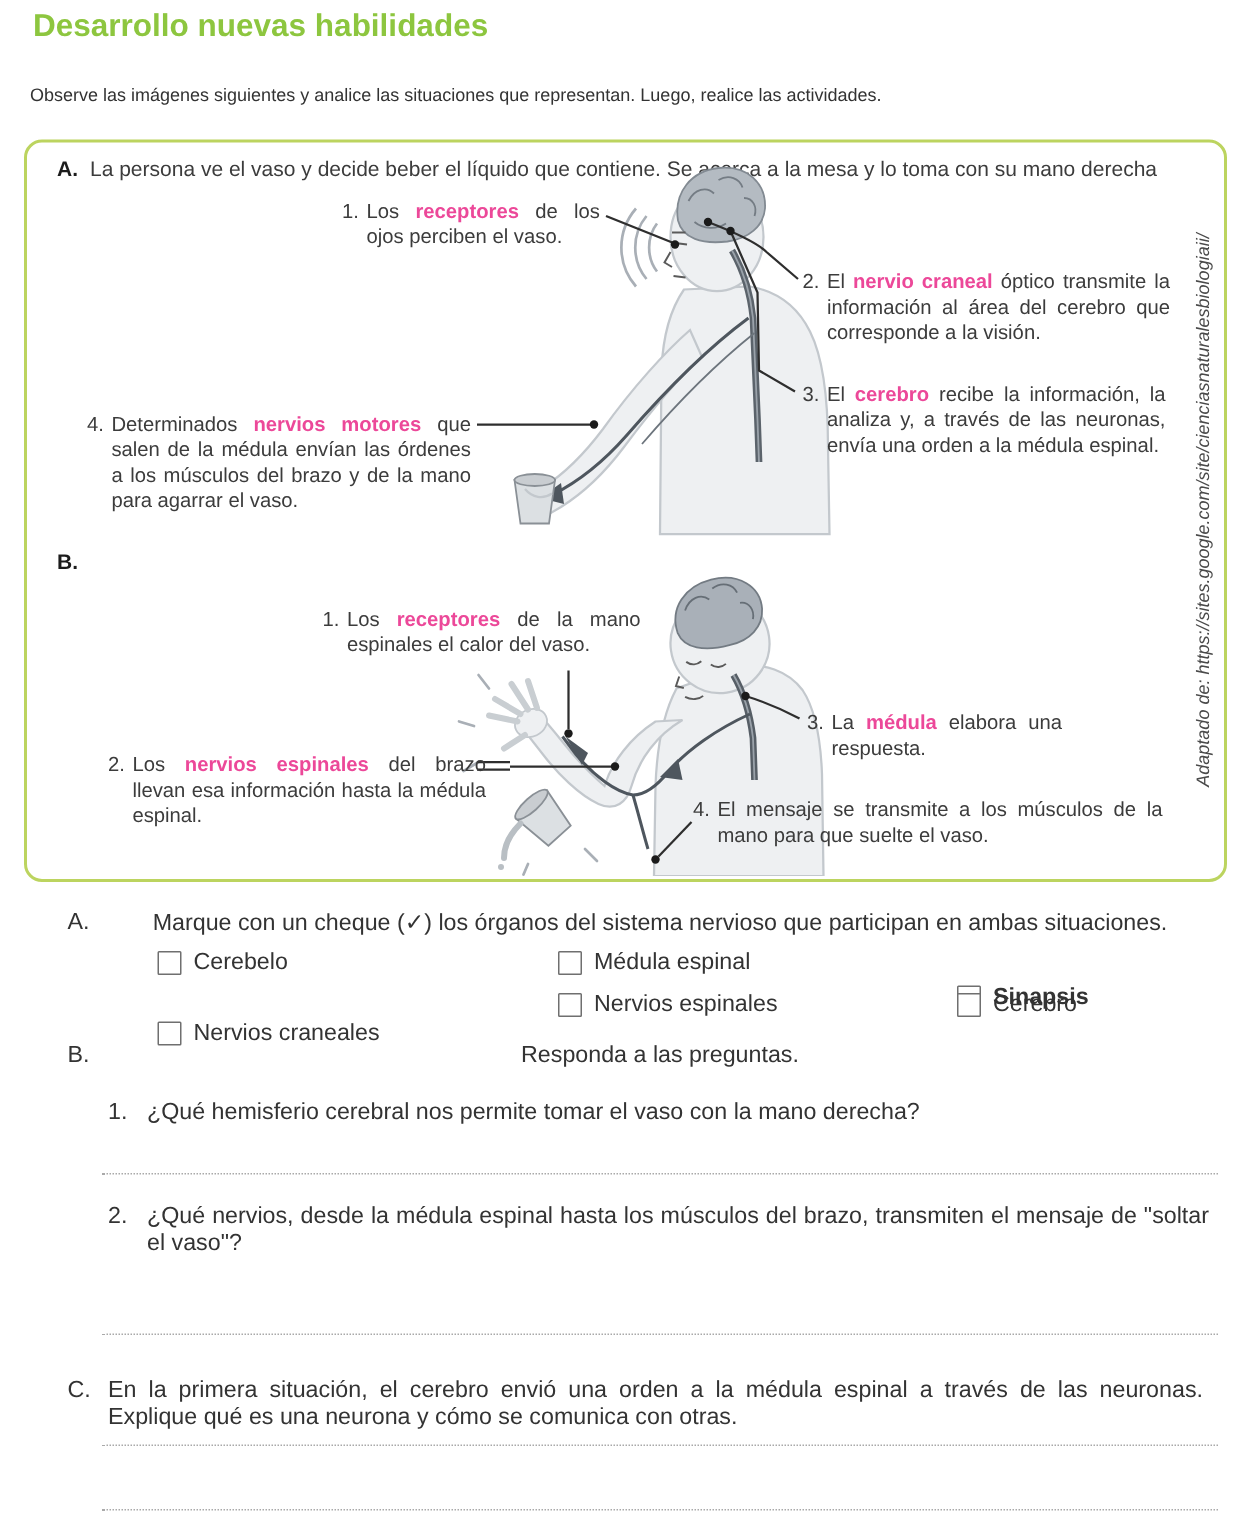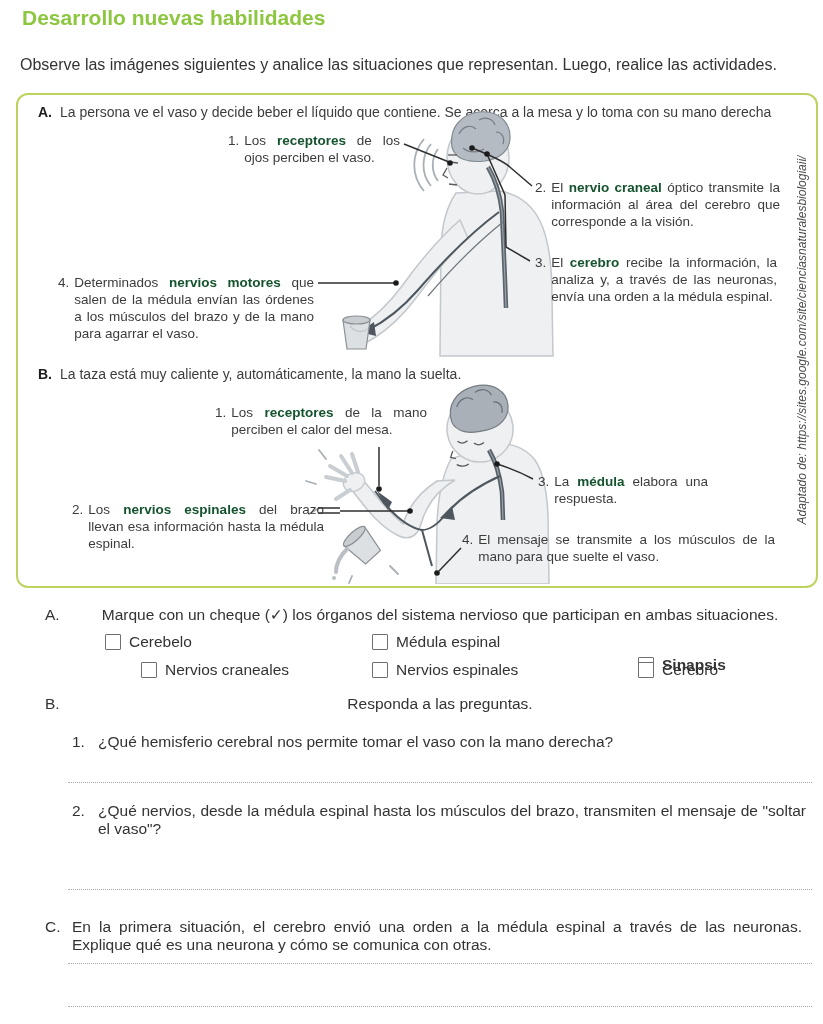--- a/index.html
+++ b/index.html
@@ -1,28 +1,28 @@
 <!DOCTYPE html>
 <html><head>
 <meta charset="utf-8">
 <style>
   html,body{margin:0;padding:0;background:#ffffff;}
   .page{position:relative;width:823px;height:1024px;background:#fff;overflow:hidden;
         font-family:"Liberation Sans",sans-serif;color:#3a3a3a;}
   .abs{position:absolute;}
   .page-title{font-size:21px;font-weight:bold;color:#8dc63f;}
-  .intro{font-size:16px;color:#333;}
+  .intro{font-size:12px;color:#333;}
   .fig-box{position:absolute;left:16px;top:93px;width:798px;height:491px;
            border:2px solid #bcd45f;border-radius:12px;background:#fff;}
   .sit-row{display:flex;gap:8px;font-size:14px;color:#3c3c3c;}
   .sit-letter{font-weight:bold;color:#1c1c1c;flex:0 0 auto;}
   .callout{display:flex;gap:5px;font-size:13.5px;line-height:17px;color:#3c3c3c;}
   .callout .co-num{flex:0 0 auto;}
   .callout .co-body{flex:1 1 auto;text-align:justify;}
-  .callout b, .co-body b{color:#14532d;}
+  .callout b, .co-body b{color:#ec4899;}
   .credit{font-size:12px;font-style:italic;color:#4a4a4a;text-align:center;
           transform:rotate(-90deg);transform-origin:center;}
   .act-row{display:flex;font-size:15.5px;color:#333;}
   .act-letter{flex:0 0 27px;}
   .act-text{flex:1 1 auto;text-align:center;}
   .cb-item{display:flex;align-items:center;font-size:15.5px;color:#333;}
   .cb-box{width:14px;height:14px;border:1.5px solid #6f6f6f;background:#fff;
           margin-right:8px;flex:0 0 auto;border-radius:1px;}
   .q-row{display:flex;font-size:15.5px;color:#333;}
   .q-num{flex:0 0 26px;}
@@ -40,21 +40,20 @@
 
   <div class="fig-box"></div>
 
   <div class="abs sit-row" style="left:38px;top:104px;width:750px;">
     <span class="sit-letter">A.</span>
     <span>La persona ve el vaso y decide beber el líquido que contiene. Se acerca a la mesa y lo toma con su mano derecha</span>
   </div>
 
   <div class="abs sit-row" style="left:38px;top:366px;width:750px;">
     <span class="sit-letter">B.</span>
-    <span>La taza está muy caliente y, automáticamente, la mano la suelta.</span>
   </div>
 
   <svg class="abs" style="left:16px;top:93px;pointer-events:none;" width="798" height="491" viewBox="16 93 798 491">
 
     <g>
       <path d="M 456,193 C 447,206 442,224 441,246 L 440,356 L 553,356 L 552,298 C 552,262 548,237 540,221 C 531,203 517,194 500,191 Z" fill="#eef0f2" stroke="#c3c8cd" stroke-width="1.5"></path>
       <path d="M 460,220 C 444,234 422,258 402,286 C 390,302 376,316 362,325 L 353,331 L 362,345 L 374,338 C 390,328 404,314 416,298 C 434,274 452,252 468,238 Z" fill="#eef0f2" stroke="#c3c8cd" stroke-width="1.5"></path>
       <ellipse cx="478" cy="158" rx="31" ry="36" fill="#eef0f2" stroke="#c3c8cd" stroke-width="1.5"></ellipse>
       <path d="M 452,147 C 449,128 461,114 479,112 C 498,110 511,122 510,139 C 509,151 499,159 485,161 C 468,163 455,159 452,147 Z" fill="#b4bbc2" stroke="#828a92" stroke-width="1.2"></path>
       <g fill="none" stroke="#747c84" stroke-width="1.2">
@@ -172,21 +171,21 @@
     <span class="co-num">3.</span>
     <div class="co-body"><span>El </span><b>cerebro</b><span> recibe la información, la analiza y, a través de las neuronas, envía una orden a la médula espinal.</span></div>
   </div>
   <div class="abs callout" style="left:58px;top:274px;width:256px;">
     <span class="co-num">4.</span>
     <div class="co-body"><span>Determinados </span><b>nervios motores</b><span> que salen de la médula envían las órdenes a los músculos del brazo y de la mano para agarrar el vaso.</span></div>
   </div>
 
   <div class="abs callout" style="left:215px;top:404px;width:212px;">
     <span class="co-num">1.</span>
-    <div class="co-body"><span>Los </span><b>receptores</b><span> de la mano perciben el calor del mesa.</span></div>
+    <div class="co-body"><span>Los </span><b>receptores</b><span> de la mano espinales el calor del vaso.</span></div>
   </div>
   <div class="abs callout" style="left:72px;top:501px;width:252px;">
     <span class="co-num">2.</span>
     <div class="co-body"><span>Los </span><b>nervios espinales</b><span> del brazo llevan esa información hasta la médula espinal.</span></div>
   </div>
   <div class="abs callout" style="left:538px;top:473px;width:170px;">
     <span class="co-num">3.</span>
     <div class="co-body"><span>La </span><b>médula</b><span> elabora una respuesta.</span></div>
   </div>
   <div class="abs callout" style="left:462px;top:531px;width:313px;">
@@ -206,21 +205,21 @@
     <span>Cerebelo</span>
   </div>
   <div class="abs cb-item" style="left:372px;top:633px;text-align:right;">
     <span class="cb-box"></span>
     <span>Médula espinal</span>
   </div>
   <div class="abs cb-item" style="left:638px;top:656px;font-weight:bold;">
     <span class="cb-box"></span>
     <span>Sinapsis</span>
   </div>
-  <div class="abs cb-item" style="left:105px;top:661px;margin-left:36px;">
+  <div class="abs cb-item" style="left:105px;top:680px;">
     <span class="cb-box"></span>
     <span>Nervios craneales</span>
   </div>
   <div class="abs cb-item" style="left:372px;top:661px;">
     <span class="cb-box"></span>
     <span>Nervios espinales</span>
   </div>
   <div class="abs cb-item" style="left:638px;top:661px;">
     <span class="cb-box"></span>
     <span>Cerebro</span>

